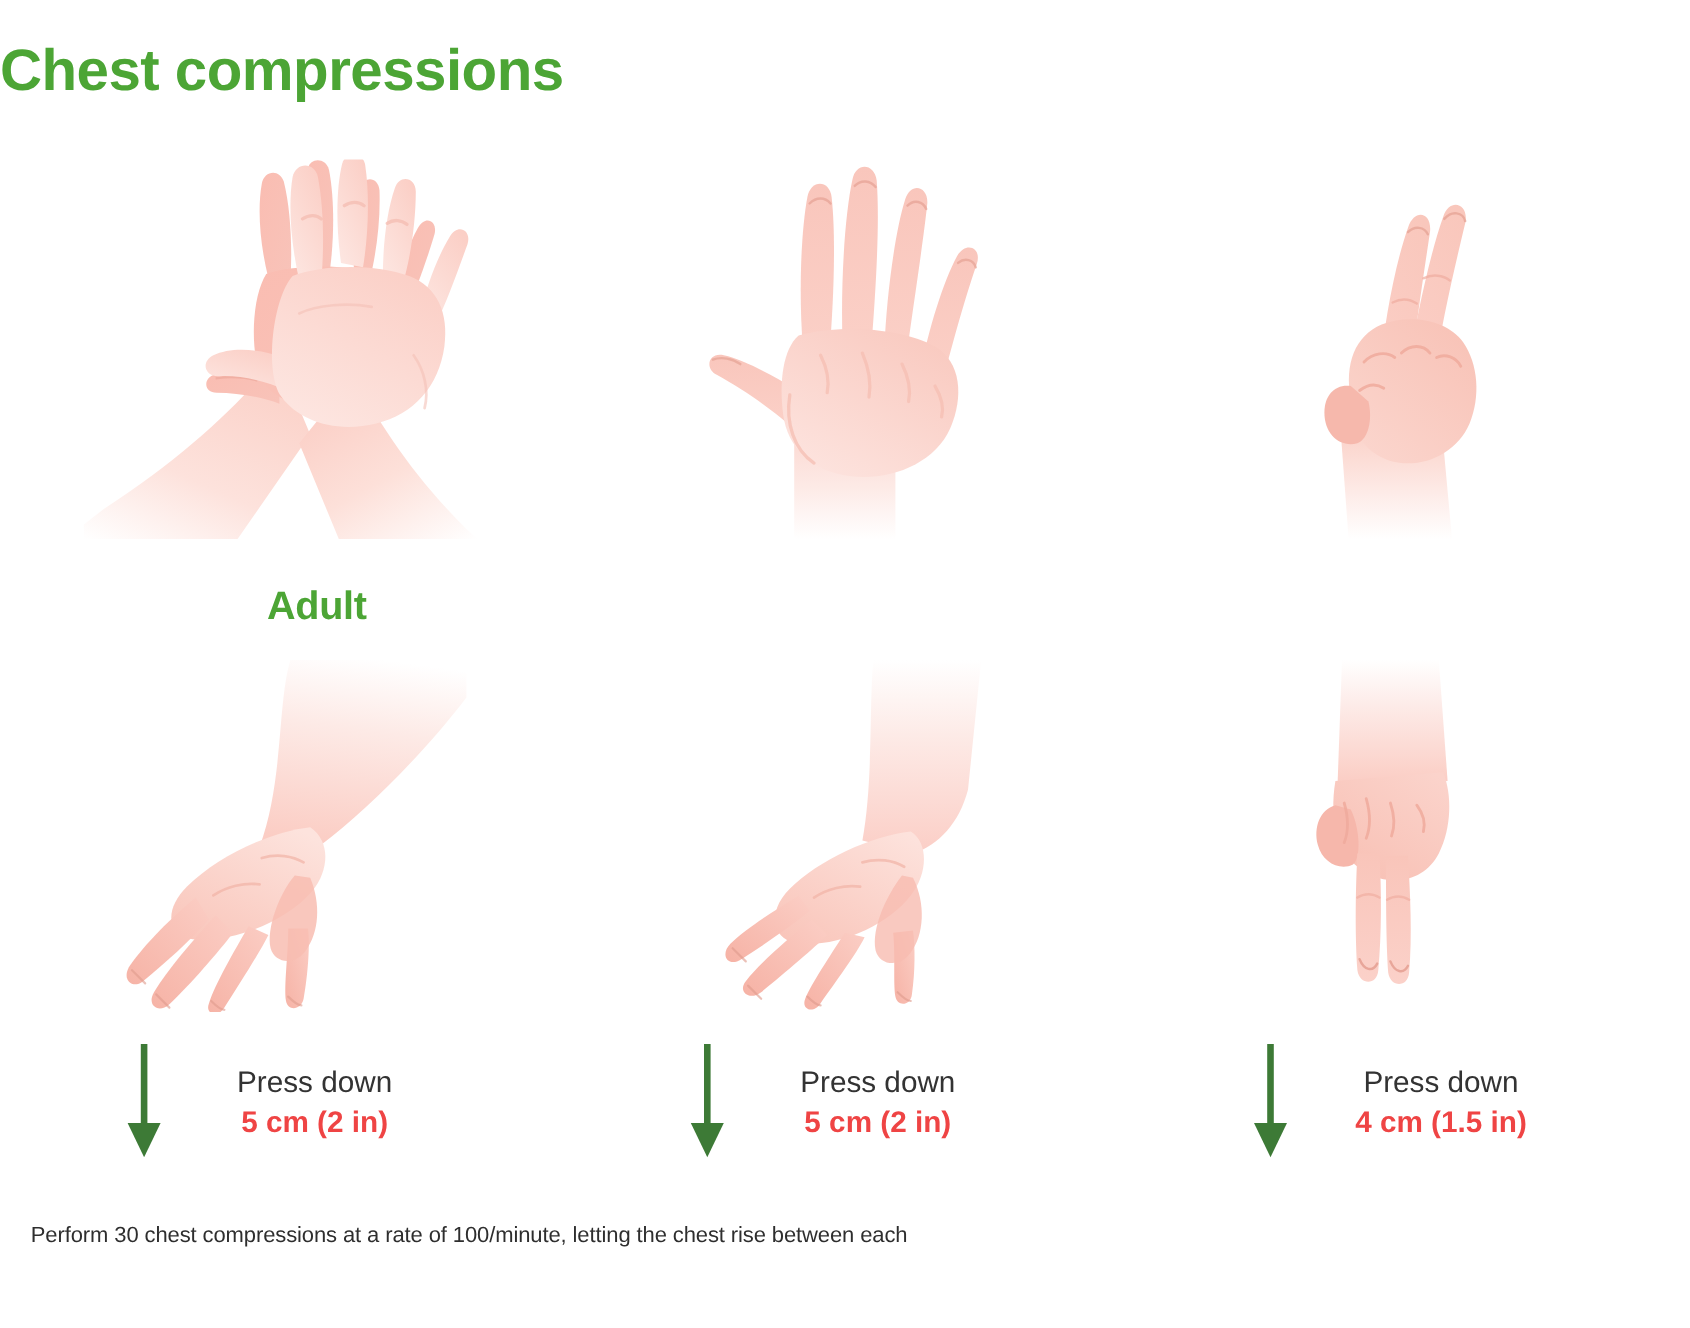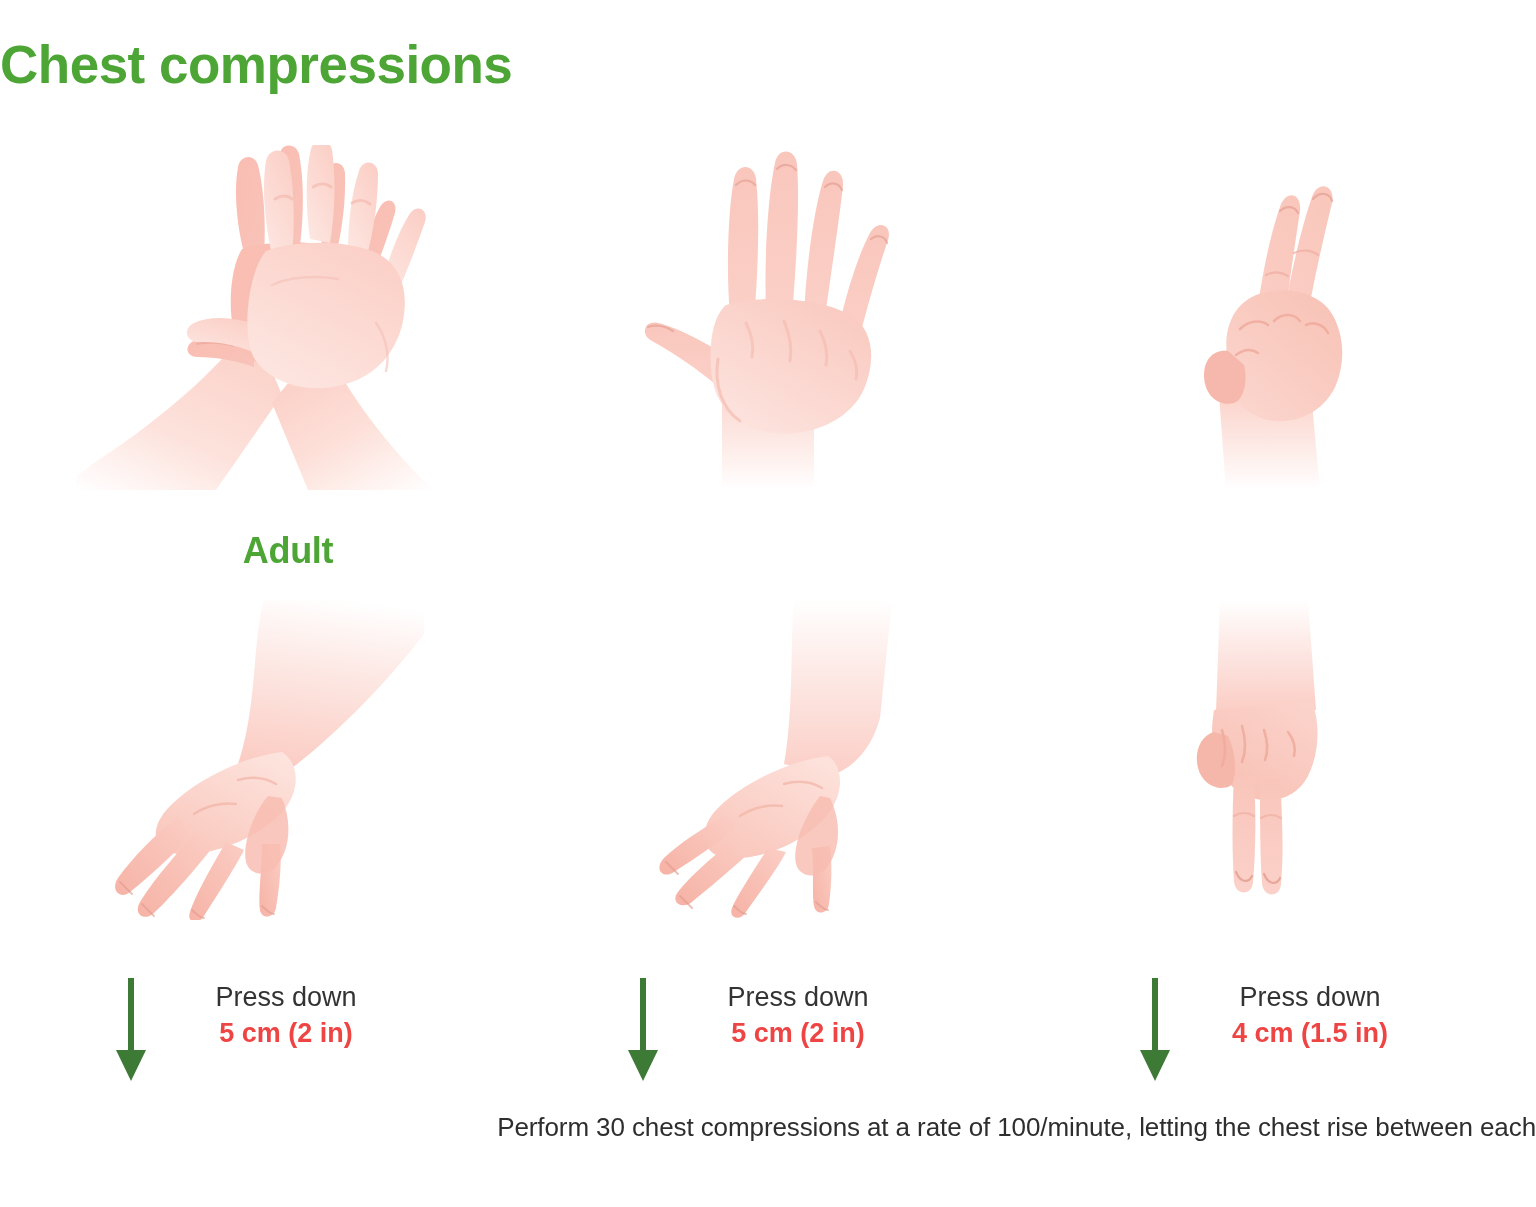--- a/index.html
+++ b/index.html
@@ -84,23 +84,22 @@
   }
   .illus-bottom svg { display: block; }
 
   
   .press-block {
     position: absolute;
     top: 825px;
     left: 0;
     width: 100%;
     display: flex;
-    align-items: flex-start;
+    align-items: center;
     justify-content: center;
-    margin-top: 29px;
   }
   .arrow-wrap {
     width: 60px;
     display: flex;
     justify-content: center;
     padding-top: 4px;
   }
   .press-text {
     width: 250px;
     text-align: center;
@@ -119,24 +118,25 @@
     line-height: 1.32;
     white-space: nowrap;
   }
 
   
   .footer {
     position: absolute;
     top: 1112px;
     left: 0;
     width: 1536px;
-    text-align: right;
-    font-size: 26px;
+    text-align: left;
+    font-size: 20px;
     color: #2e2e2e;
     letter-spacing: -0.1px;
+    padding-left: 28px;
   }
 </style>
 </head>
 <body>
 
 <div class="poster">
 
   <div class="title">Chest compressions</div>
 
   <div class="columns">

